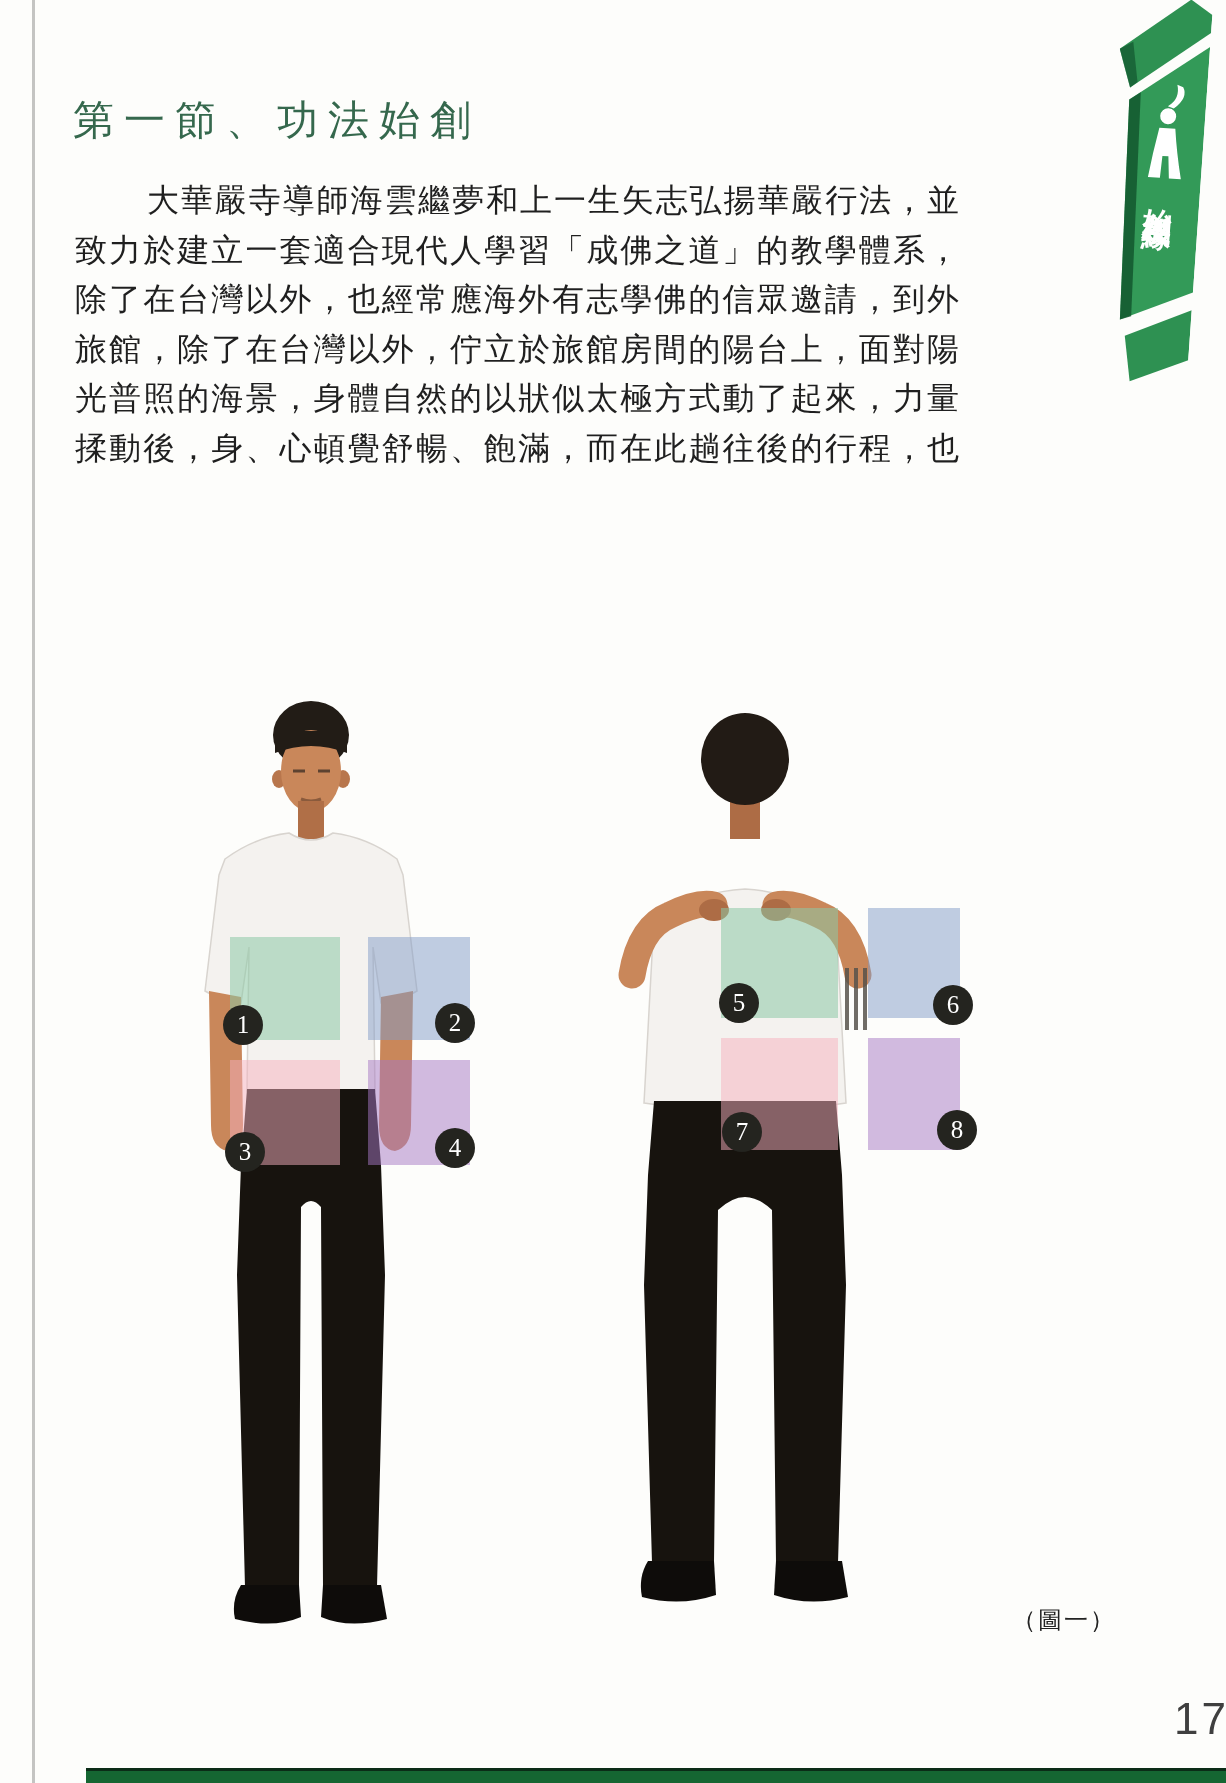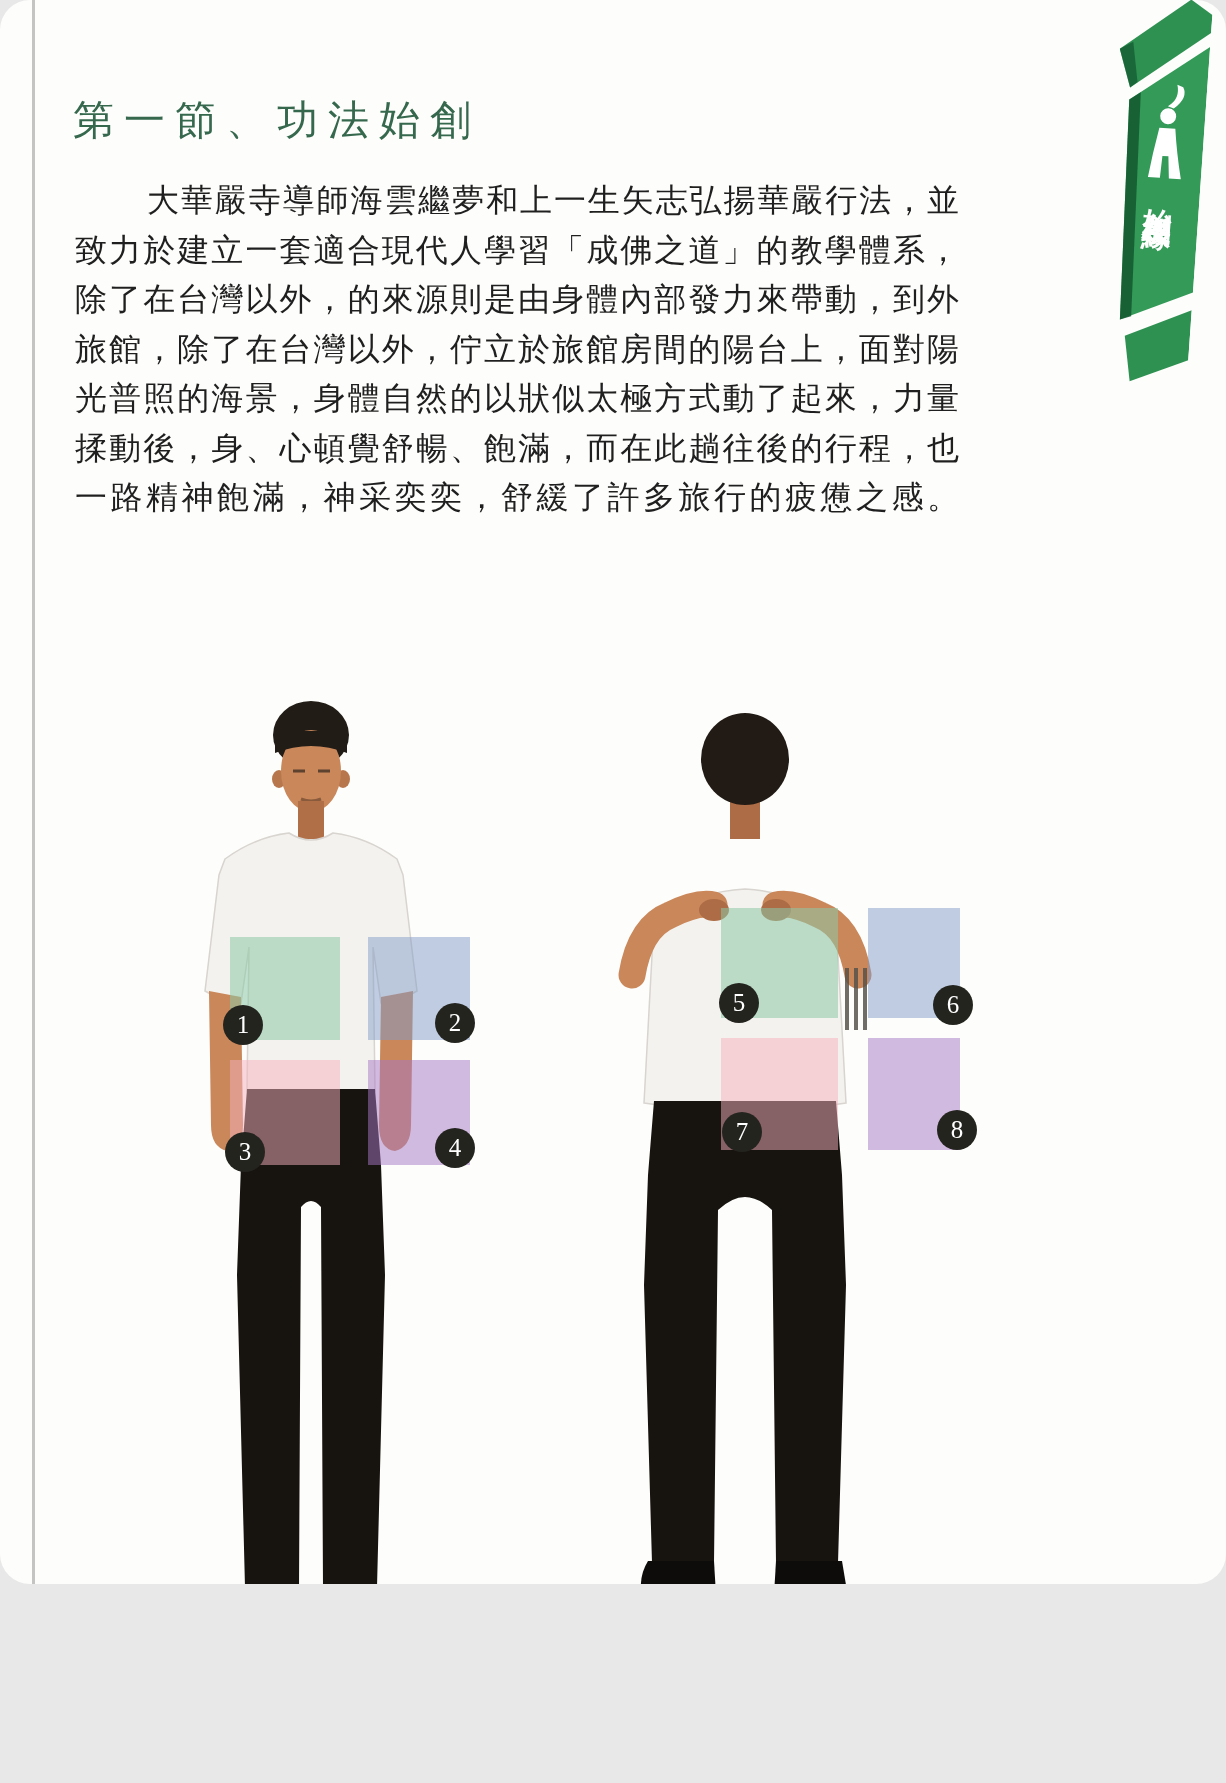--- a/index.html
+++ b/index.html
@@ -1,18 +1,18 @@
 <!DOCTYPE html>
 <html><head>
 <meta charset="utf-8">
 <style>
   html,body{margin:0;padding:0;background:#e8e8e8;}
   #page{
-    position:relative;width:1226px;height:1584px;background:#fdfdfb;
-    overflow:hidden;font-family:"Liberation Serif",serif;border-radius:30px;
+    position:relative;width:1226px;height:1783px;background:#fdfdfb;
+    overflow:hidden;font-family:"Liberation Serif",serif;
   }
   
   .edge-line{position:absolute;left:32px;top:0;width:3px;height:100%;background:#c4c4c2;}
 
   
   .title{
     position:absolute;left:73px;top:93px;font-size:41px;letter-spacing:10px;
     color:#35684d;font-weight:500;white-space:nowrap;
   }
 
@@ -69,25 +69,24 @@
 
 <div id="page">
 
   <div class="edge-line"></div>
 
   <div class="title">第一節、功法始創</div>
 
   <div class="para">
     <div class="pline indent">大華嚴寺導師海雲繼夢和上一生矢志弘揚華嚴行法，並</div>
     <div class="pline">致力於建立一套適合現代人學習「成佛之道」的教學體系，</div>
-    <div class="pline">除了在台灣以外，的來源則是由身體內部發力來帶動，到外</div>
+    <div class="pline">除了在台灣以外，也經常應海外有志學佛的信眾邀請，到外</div>
     <div class="pline">旅館，除了在台灣以外，佇立於旅館房間的陽台上，面對陽</div>
     <div class="pline">光普照的海景，身體自然的以狀似太極方式動了起來，力量</div>
     <div class="pline">揉動後，身、心頓覺舒暢、飽滿，而在此趟往後的行程，也</div>
-    <div class="pline">一路精神飽滿，神采奕奕，舒緩了許多旅行的疲憊之感。</div>
   </div>
 
   <div class="tab-wrap">
     <svg width="90" height="395" viewBox="0 0 90 395">
 
       <polygon points="0,62 68,8 90,22 90,40 13,100" fill="#2e9152"></polygon>
       <polygon points="0,62 13,54 20,94 13,100" fill="#10522c" opacity="0.65"></polygon>
 
       <polygon points="13,112 90,54 90,300 19,332" fill="#339a58"></polygon>
       <polygon points="13,112 24,104 30,328 19,332" fill="#10522c" opacity="0.8"></polygon>

